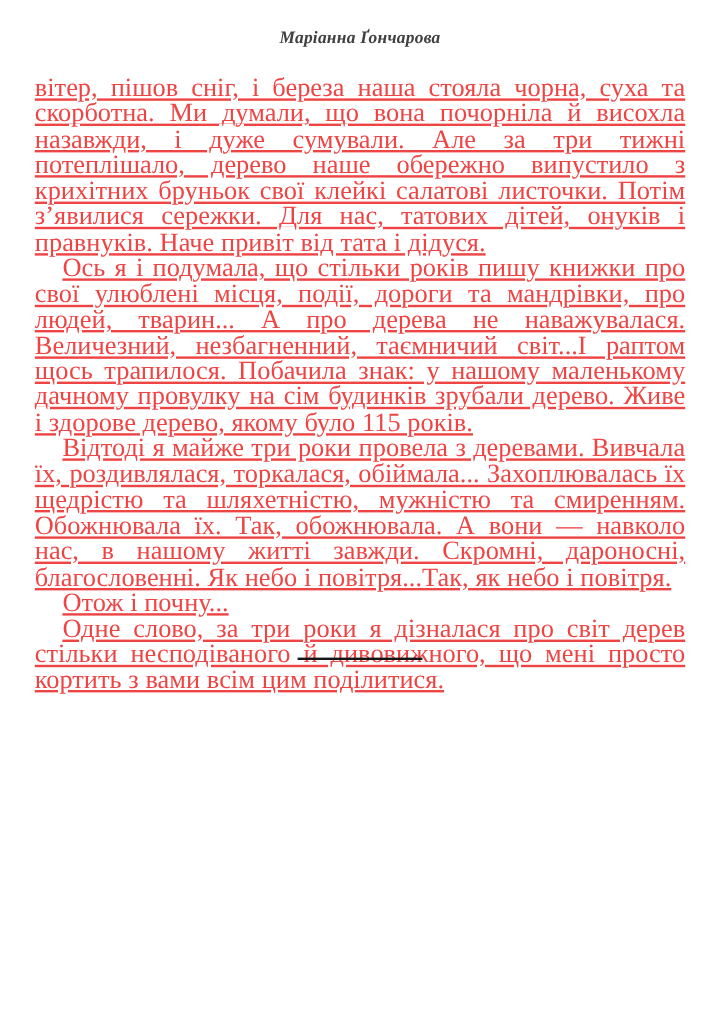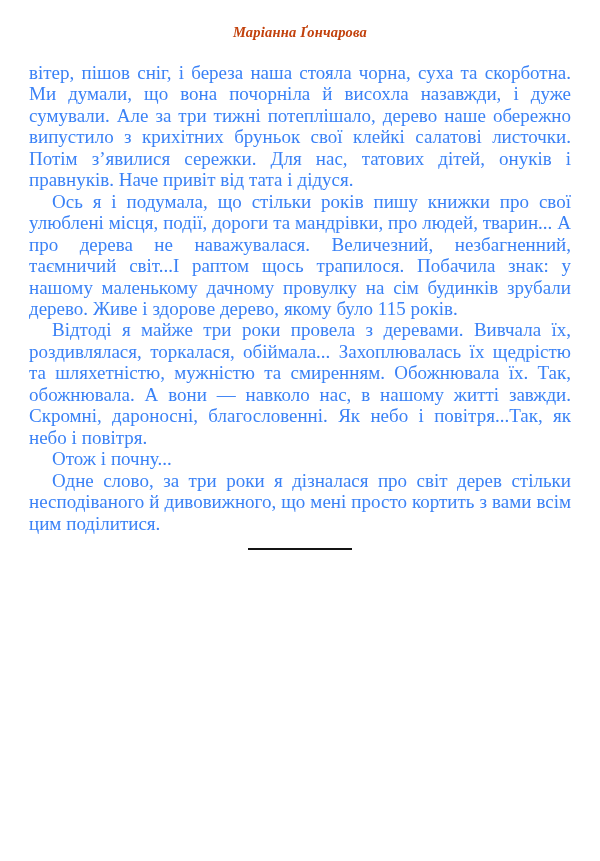--- a/index.html
+++ b/index.html
@@ -21,42 +21,43 @@
     position: absolute;
     top: 24px;
     left: 0;
     width: 600px;
     text-align: center;
     font-family: "Liberation Serif", "DejaVu Serif", serif;
     font-style: italic;
     font-weight: 700;
     font-size: 14.5px;
     letter-spacing: 0.2px;
-    color: #c2410c;
+    color: #404040;
   }
 
   .text-block {
     position: absolute;
     top: 62px;
     left: 29px;
     width: 542px;
   }
 
   .para {
     margin: 0;
     font-family: "Liberation Serif", "DejaVu Serif", serif;
-    font-size: 19px;
+    font-size: 22px;
     line-height: 21.45px;
-    color: #3b82f6;
+    color: #ef4444;
     text-align: justify;
     text-justify: inter-word;
     text-indent: 23px;
     hyphens: manual;
     -webkit-hyphens: manual;
     word-spacing: 0.1px;
+    text-decoration: underline;
   }
 
   .para.first {
     text-indent: 0;
   }
 
   .divider-wrap {
     position: absolute;
     top: 548px;
     left: 0;

